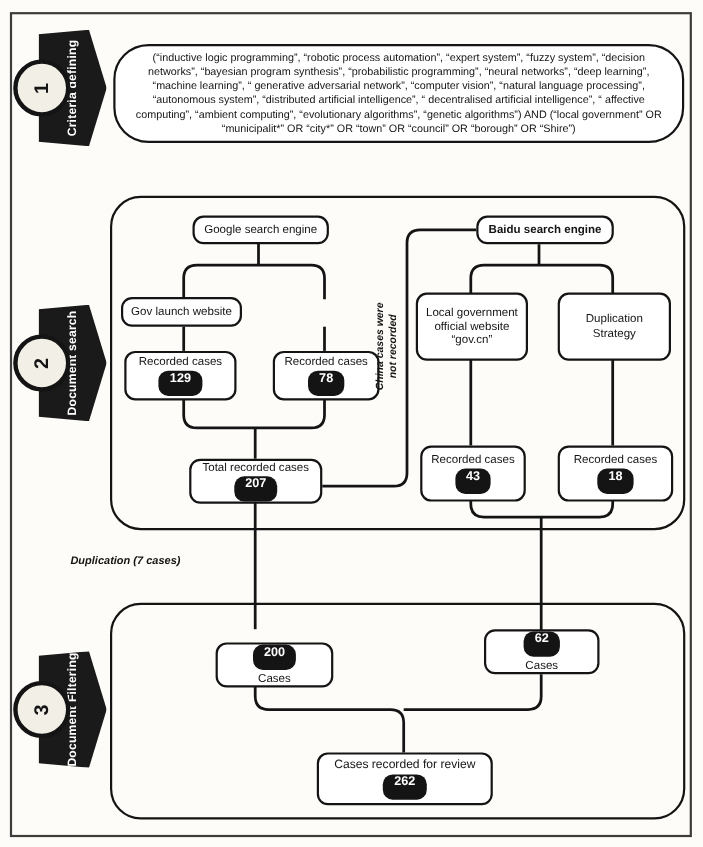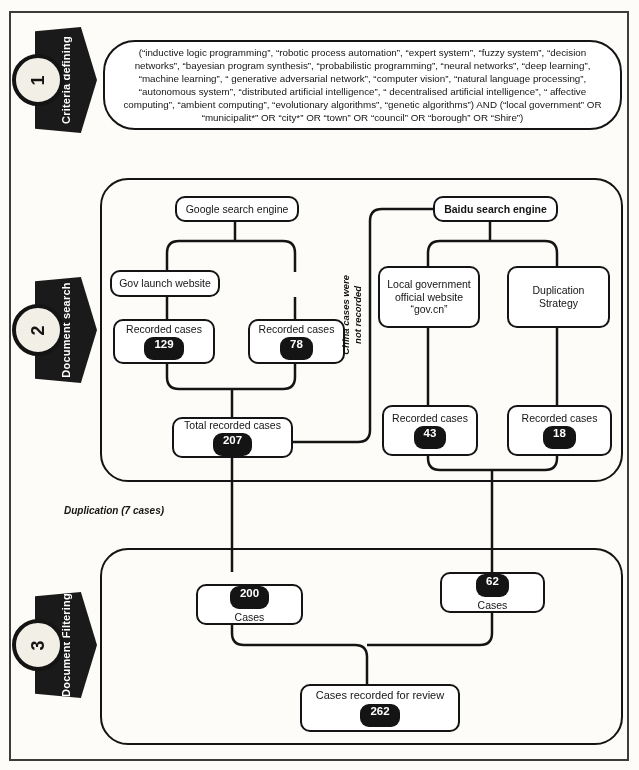--- a/index.html
+++ b/index.html
@@ -72,21 +72,21 @@
   #node-other         { left:247px; top:270px; width:96px;  height:27px; }
   #node-local-gov     { left:378px; top:266px; width:102px; height:62px; }
   #node-snowballing   { left:507px; top:266px; width:103px; height:62px; }
   #node-rec-129       { left:113px; top:319px; width:102px; height:45px; }
   #node-rec-78        { left:248px; top:319px; width:97px;  height:45px; }
   #node-rec-43        { left:382px; top:405px; width:96px;  height:51px; }
   #node-rec-19        { left:507px; top:405px; width:105px; height:51px; }
   #node-total         { left:172px; top:417px; width:121px; height:41px; }
   #node-200           { left:196px; top:571px; width:107px; height:41px;margin-top:13px; }
   #node-62            { left:440px; top:572px; width:105px; height:41px; }
-  #node-review        { left:288px; top:684px; width:160px; height:48px; font-size:11px;margin-left:12px; }
+  #node-review        { left:288px; top:684px; width:160px; height:48px; font-size:11px; }
 
   
   .china-note {
     position:absolute; left:308px; top:227px; width:88px; height:175px;
     display:flex; align-items:center; justify-content:center; pointer-events:none;
   }
   .china-note span {
     transform:rotate(-90deg); width:112px; text-align:center;
     font-size:9.5px; font-weight:bold; font-style:italic; line-height:1.25;
   }

